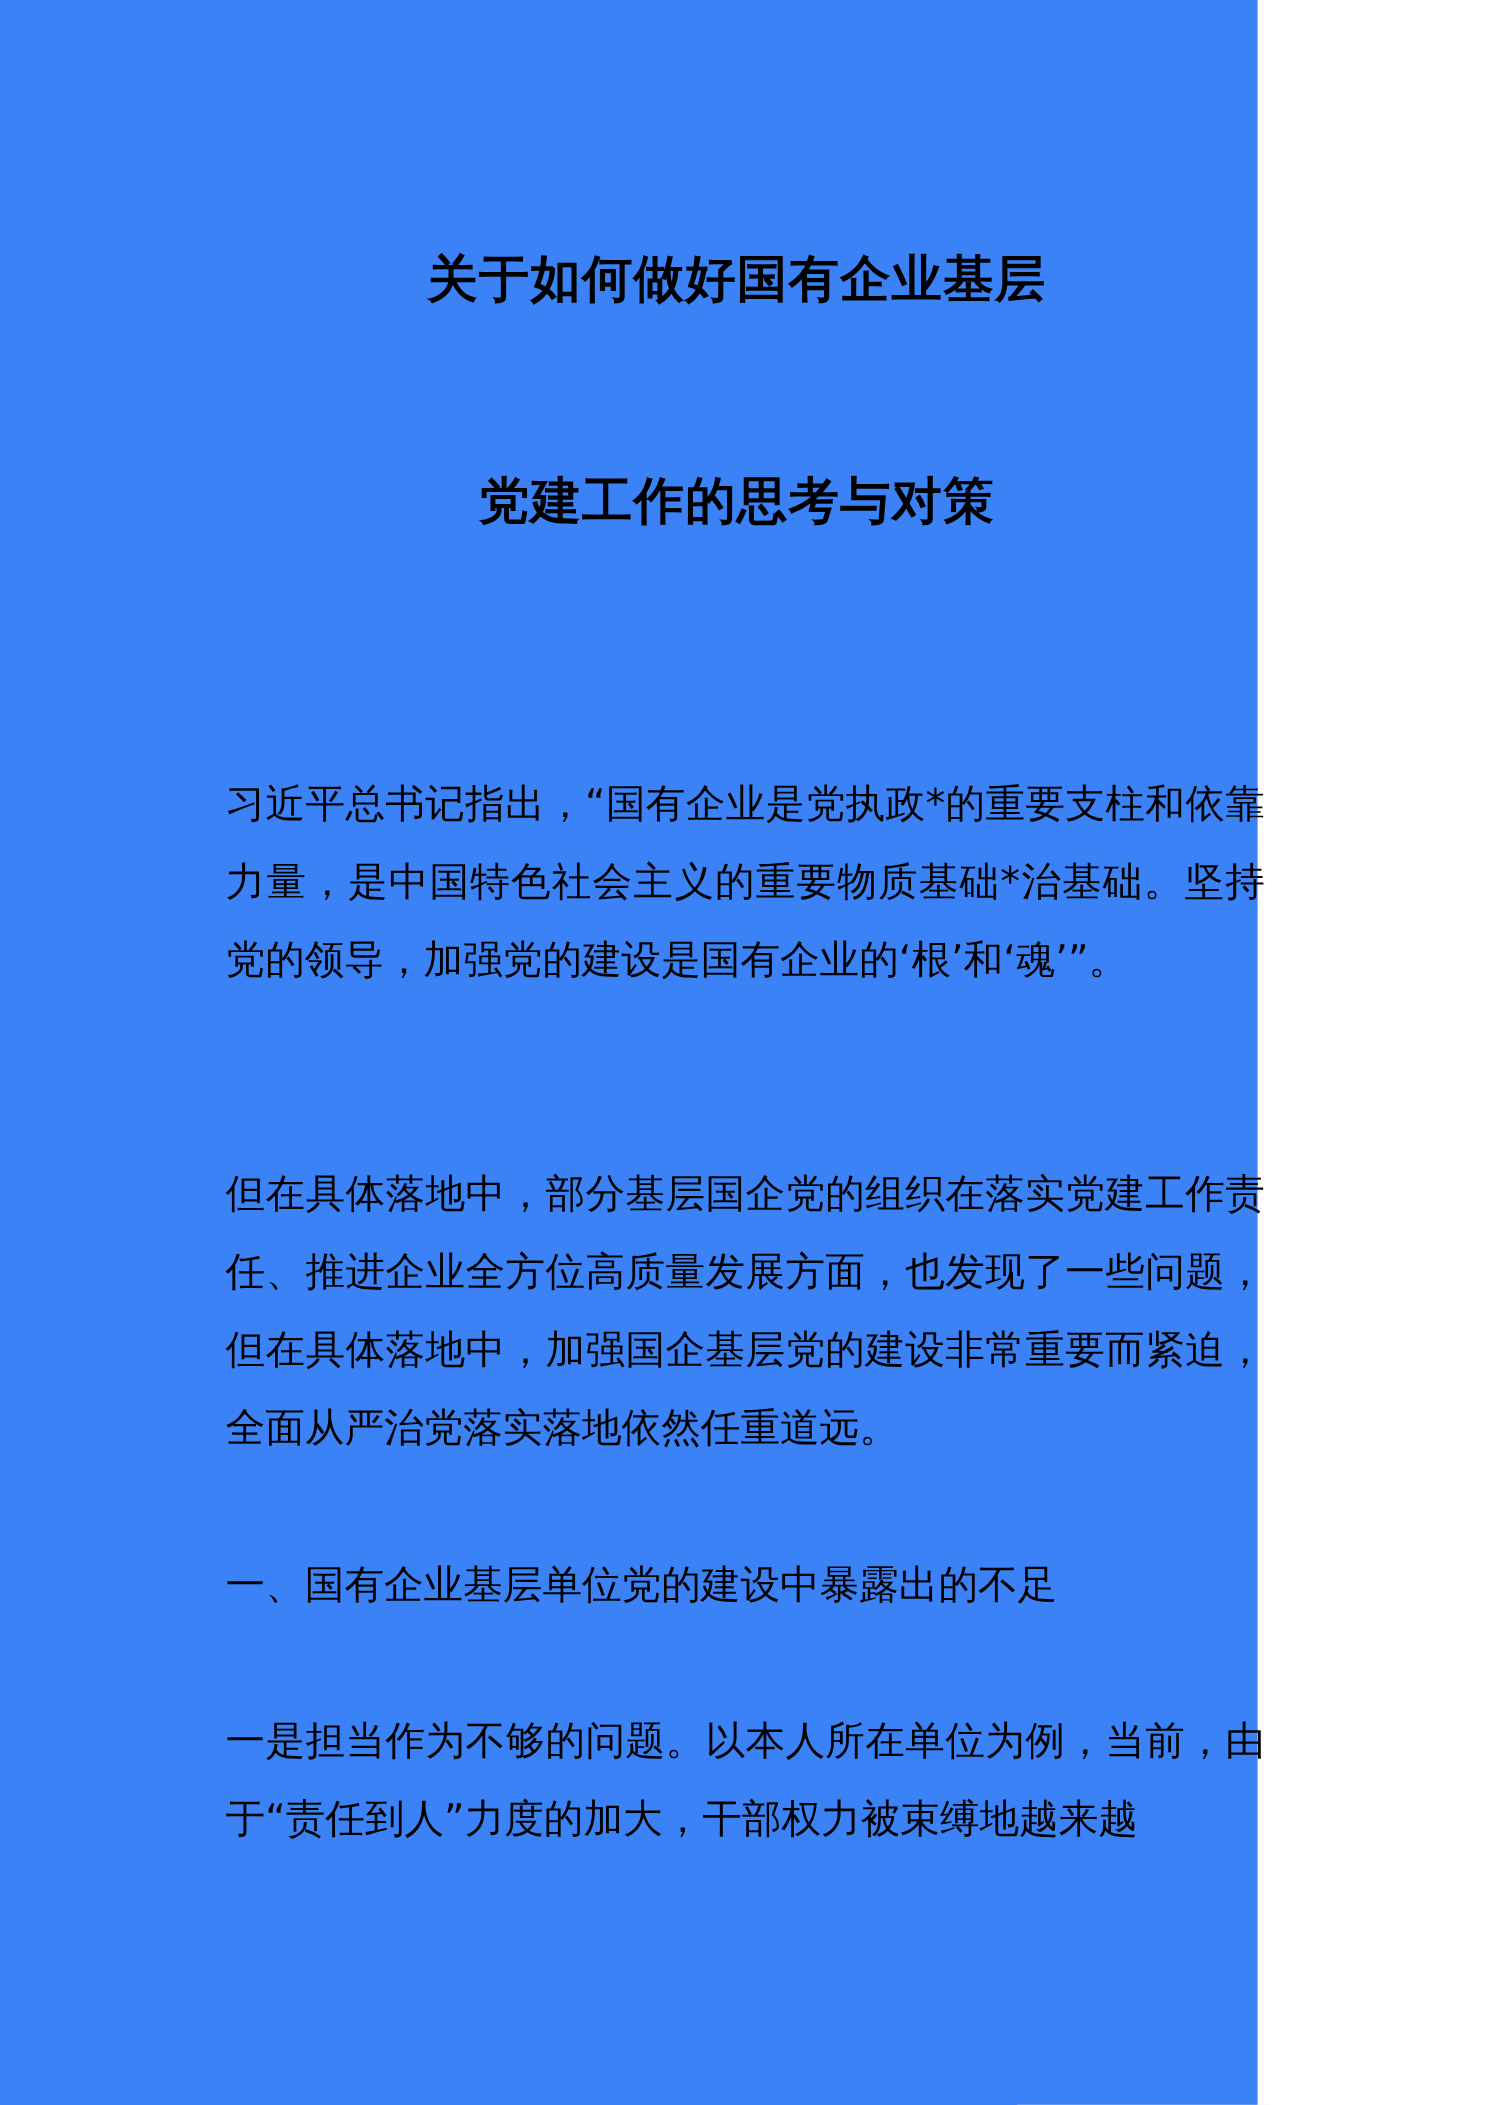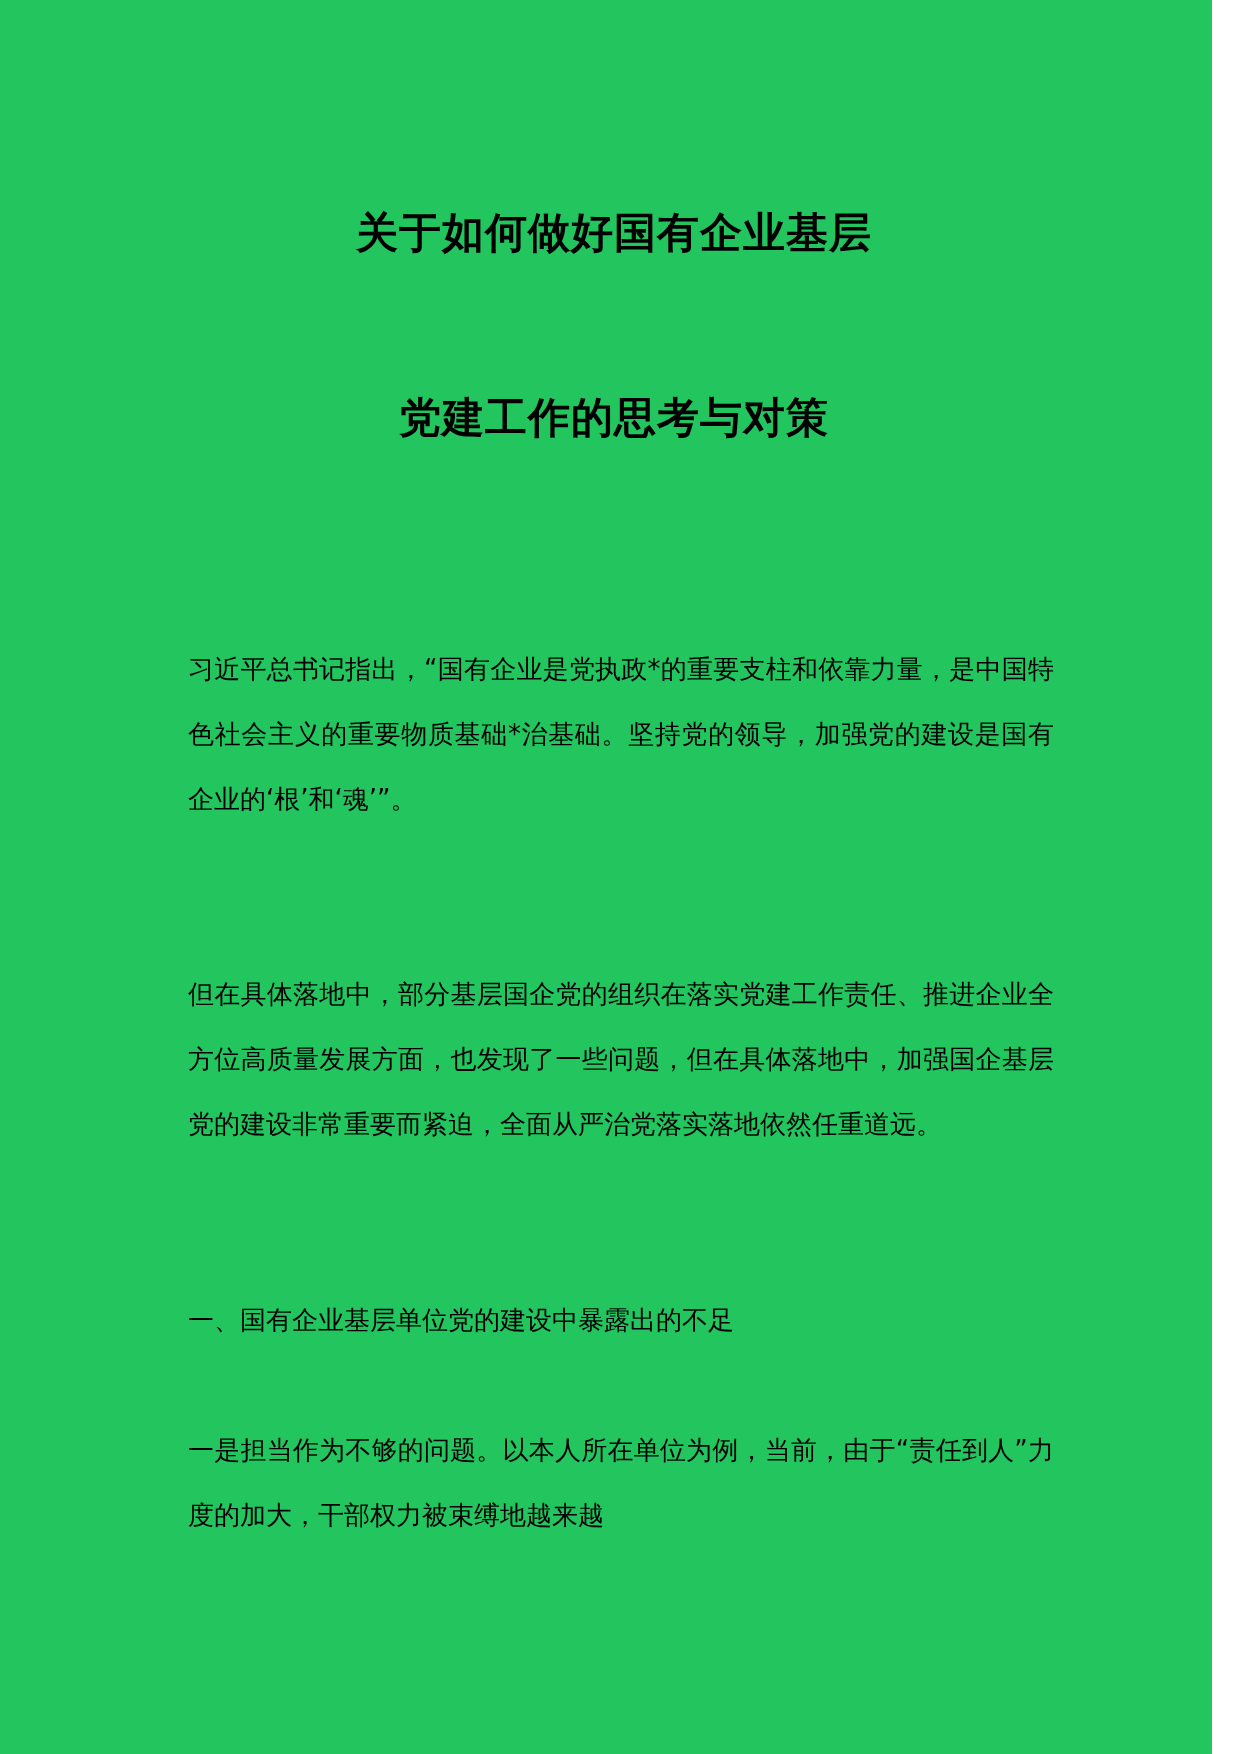--- a/index.html
+++ b/index.html
@@ -12,42 +12,42 @@
       height: 1754px;
       position: relative;
       overflow: hidden;
       font-family: "DejaVu Sans", "Liberation Sans", sans-serif;
       color: #000000;
     }
     .page {
       position: absolute;
       left: 0;
       top: 0;
-      width: 1212px;
+      width: 1048px;
       height: 1754px;
-      background: #22c55e;
+      background: #3b82f6;
     }
     .title {
       position: absolute;
       left: 0;
       width: 1240px;
       text-align: center;
       font-weight: bold;
       font-size: 42px;
       line-height: 50px;
       letter-spacing: 1px;
       margin: 0;
     }
     .title.line1 { top: 208px; left: -6px; }
     .title.line2 { top: 393px; left: -6px; }
     .body-text {
       position: absolute;
       left: 188px;
       width: 866px;
-      font-size: 26px;
+      font-size: 33px;
       line-height: 65px;
       text-align: justify;
       margin: 0;
     }
     .p1 { top: 637px; }
     .p2 { top: 962px; }
     .heading { top: 1288px; text-align: left; }
     .p3 { top: 1418px; }
   </style>
 </head>

